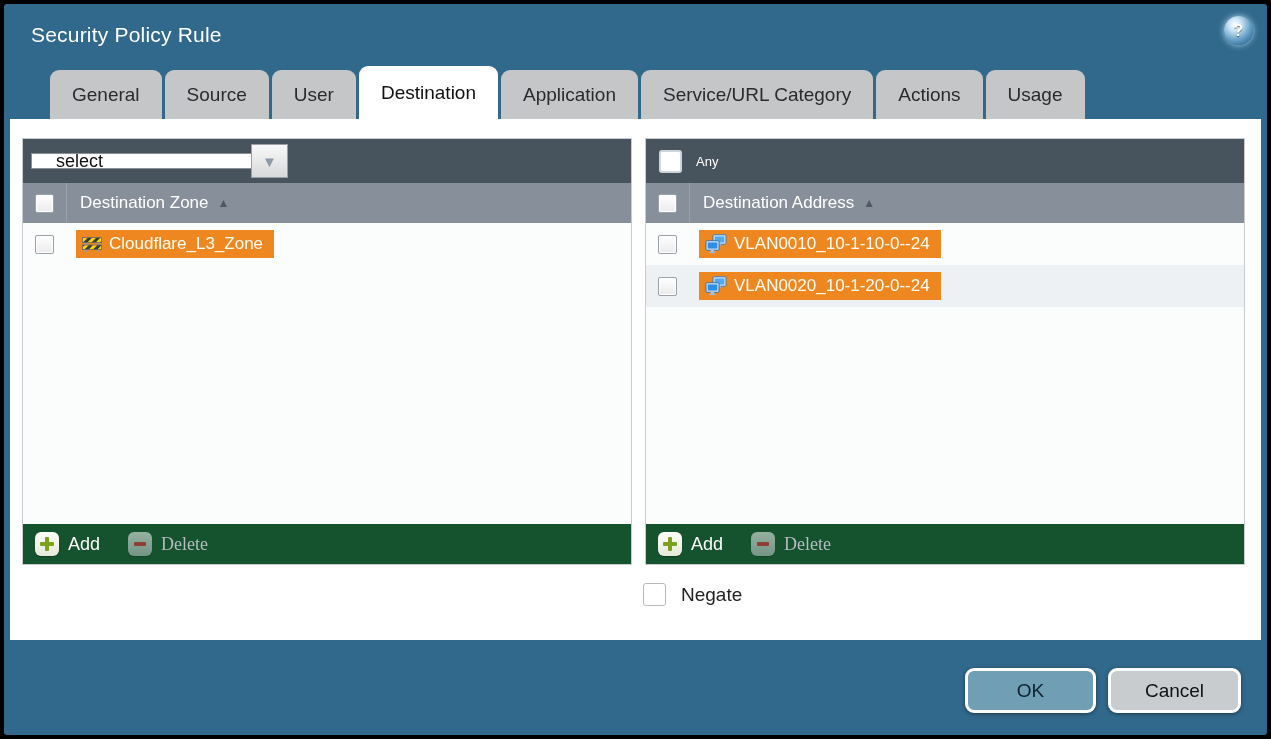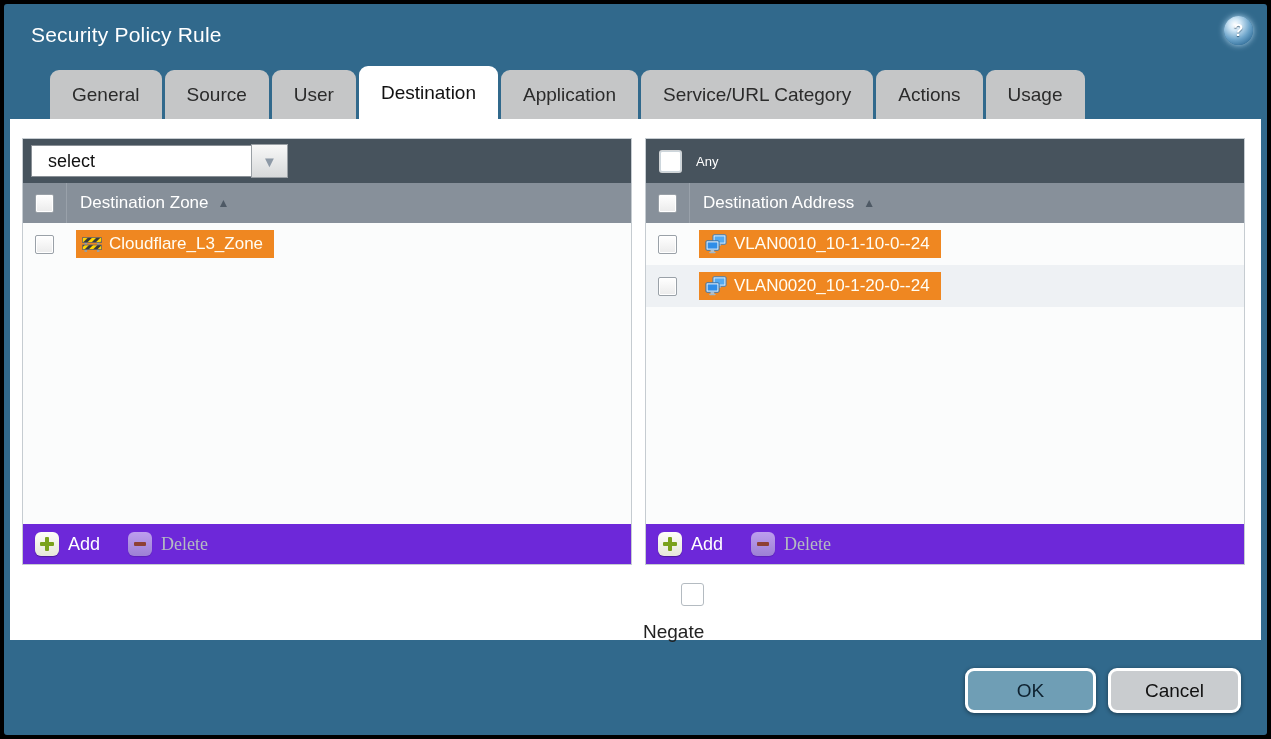--- a/index.html
+++ b/index.html
@@ -52,22 +52,22 @@
     border:1px solid #c6ccd1;
   }
   .panel-zones { left:12px; width:610px; }
   .panel-addresses { left:635px; width:600px; }
   .panel-top {
     height:44px; background:#47535d; flex:none;
     display:flex; align-items:center; padding-left:8px;
   }
   .combo { display:flex; align-items:center; }
   .combo input {
-    width:220px; height:32px; border:1px solid #8a9096; border-right:none;
-    font-size:18px; padding:0 16px; font-family:inherit; color:#111; outline:none;
+    width:220px; height:16px; border:1px solid #8a9096; border-right:none;
+    font-size:18px; padding:0 24px; font-family:inherit; color:#111; outline:none;
   }
   .combo-btn {
     width:37px; height:34px; border:1px solid #9aa0a5;
     background:linear-gradient(#f8f8f8,#d7d9da);
     display:flex; align-items:center; justify-content:center; cursor:pointer;
   }
   .chev { color:#8d99a6; font-size:15px; line-height:1; }
   .checkbox {
     width:19px; height:19px; flex:none; cursor:pointer;
     background:linear-gradient(#ffffff,#ebebeb);
@@ -91,21 +91,21 @@
   .rows { flex:1; background:#fbfcfc; overflow:hidden; }
   .row { height:42px; display:flex; align-items:center; }
   .row.alt { background:#eef1f4; }
   .row .checkbox { margin-left:12px; }
   .tag {
     margin-left:22px; height:28px; background:#ef8721;
     display:inline-flex; align-items:center; gap:7px;
     padding:0 11px 0 6px; color:#fffdf4; font-size:17px; cursor:pointer;
   }
   .panel-footer {
-    height:40px; background:#6d28d9; flex:none;
+    height:40px; background:#14532d; flex:none;
     display:flex; align-items:center; gap:28px; padding-left:12px;
   }
   .tool-btn {
     display:flex; align-items:center; gap:9px;
     background:none; border:none; padding:0;
     font-family:inherit; font-size:18px; color:#ffffff; cursor:pointer;
   }
   .tool-btn.disabled { color:#b4bbc1; cursor:default;font-family:Liberation Serif, serif; }
   .icon-plus {
     width:24px; height:24px; border-radius:6px; position:relative;
@@ -116,21 +116,21 @@
   .icon-plus::after  { content:""; position:absolute; left:10px; top:5px; width:4px; height:14px; background:#7aa21b; border-radius:1px; }
   .icon-minus {
     width:24px; height:24px; border-radius:6px; position:relative;
     background:linear-gradient(rgba(255,255,255,.55),rgba(196,202,208,.55));
     box-shadow:0 1px 1px rgba(0,0,0,.15);
   }
   .icon-minus::before { content:""; position:absolute; left:6px; top:10px; width:12px; height:4px; background:#8e4034; border-radius:1px; }
   .negate-row {
     position:absolute; left:633px; top:464px;
     display:flex; align-items:flex-end; gap:15px;
-    font-size:19px; color:#222222;flex-direction:column;
+    font-size:19px; color:#222222;
   }
   .negate-row .checkbox {
     width:23px; height:23px; background:#ffffff;
     border:1px solid #b4bbc1; border-radius:3px; box-shadow:none;
   }
   
   .btn {
     position:absolute; top:664px; height:45px;
     border:3px solid #ffffff; border-radius:9px;
     font-family:inherit; font-size:19px; cursor:pointer;

